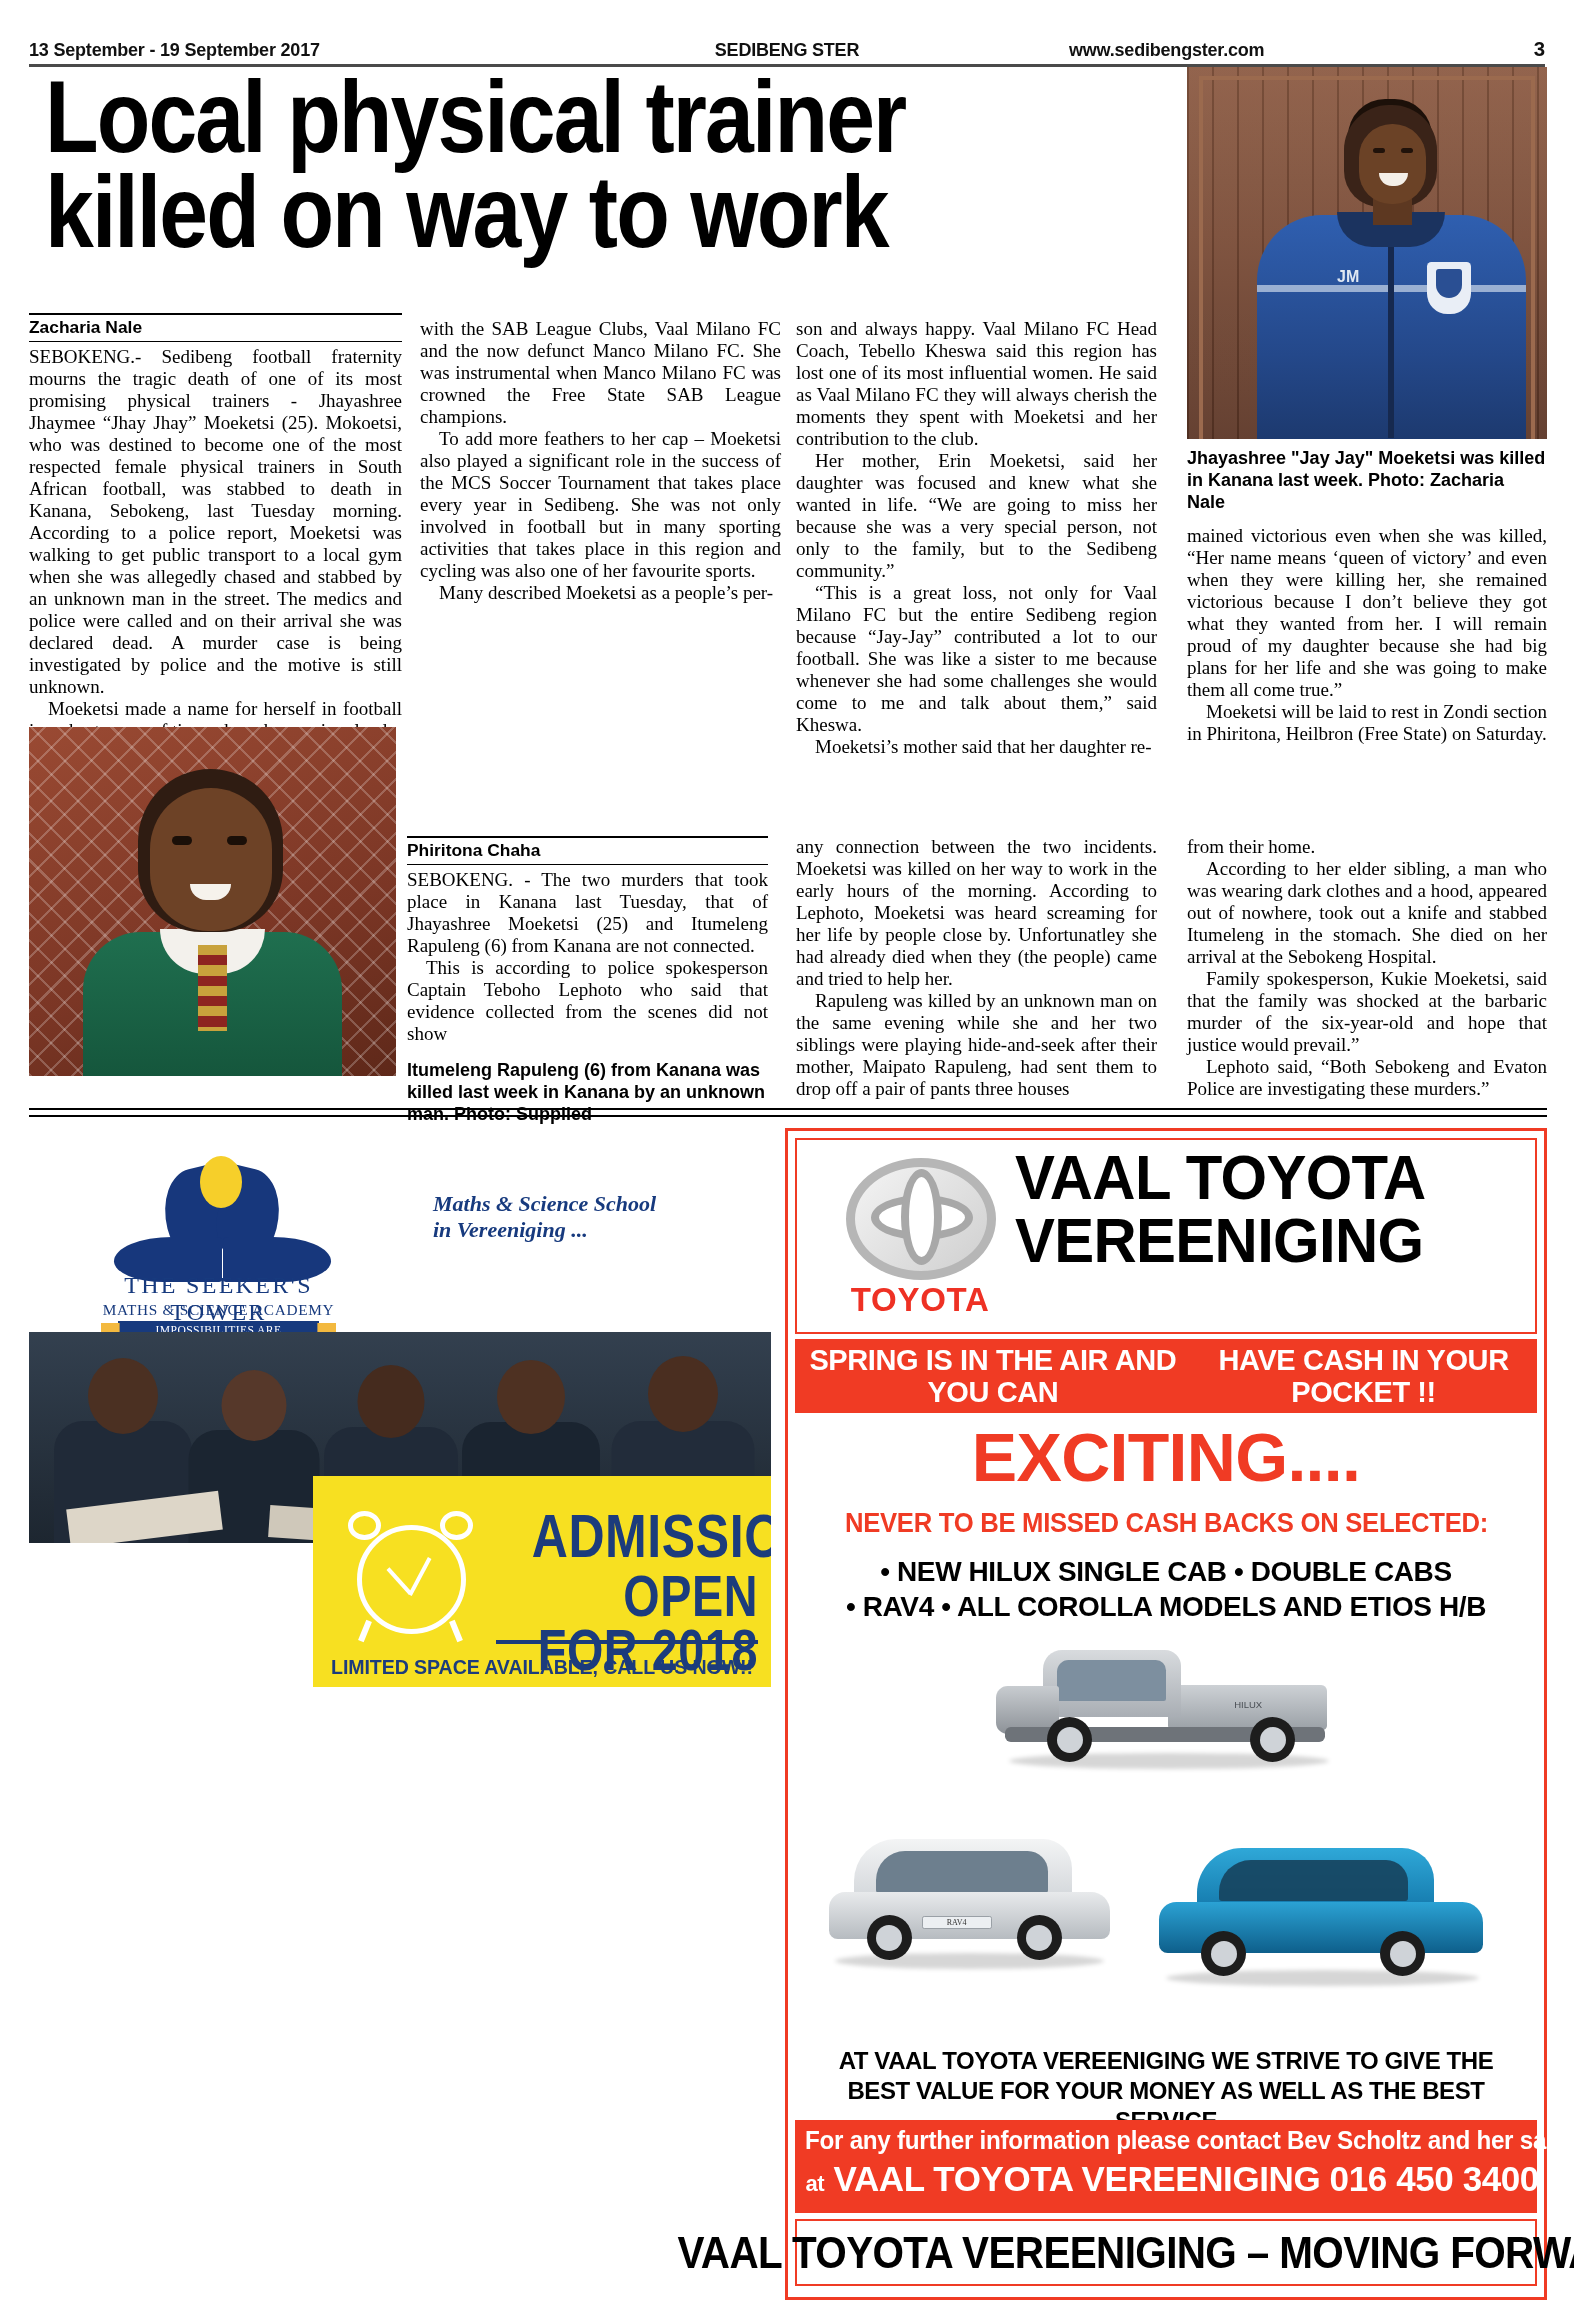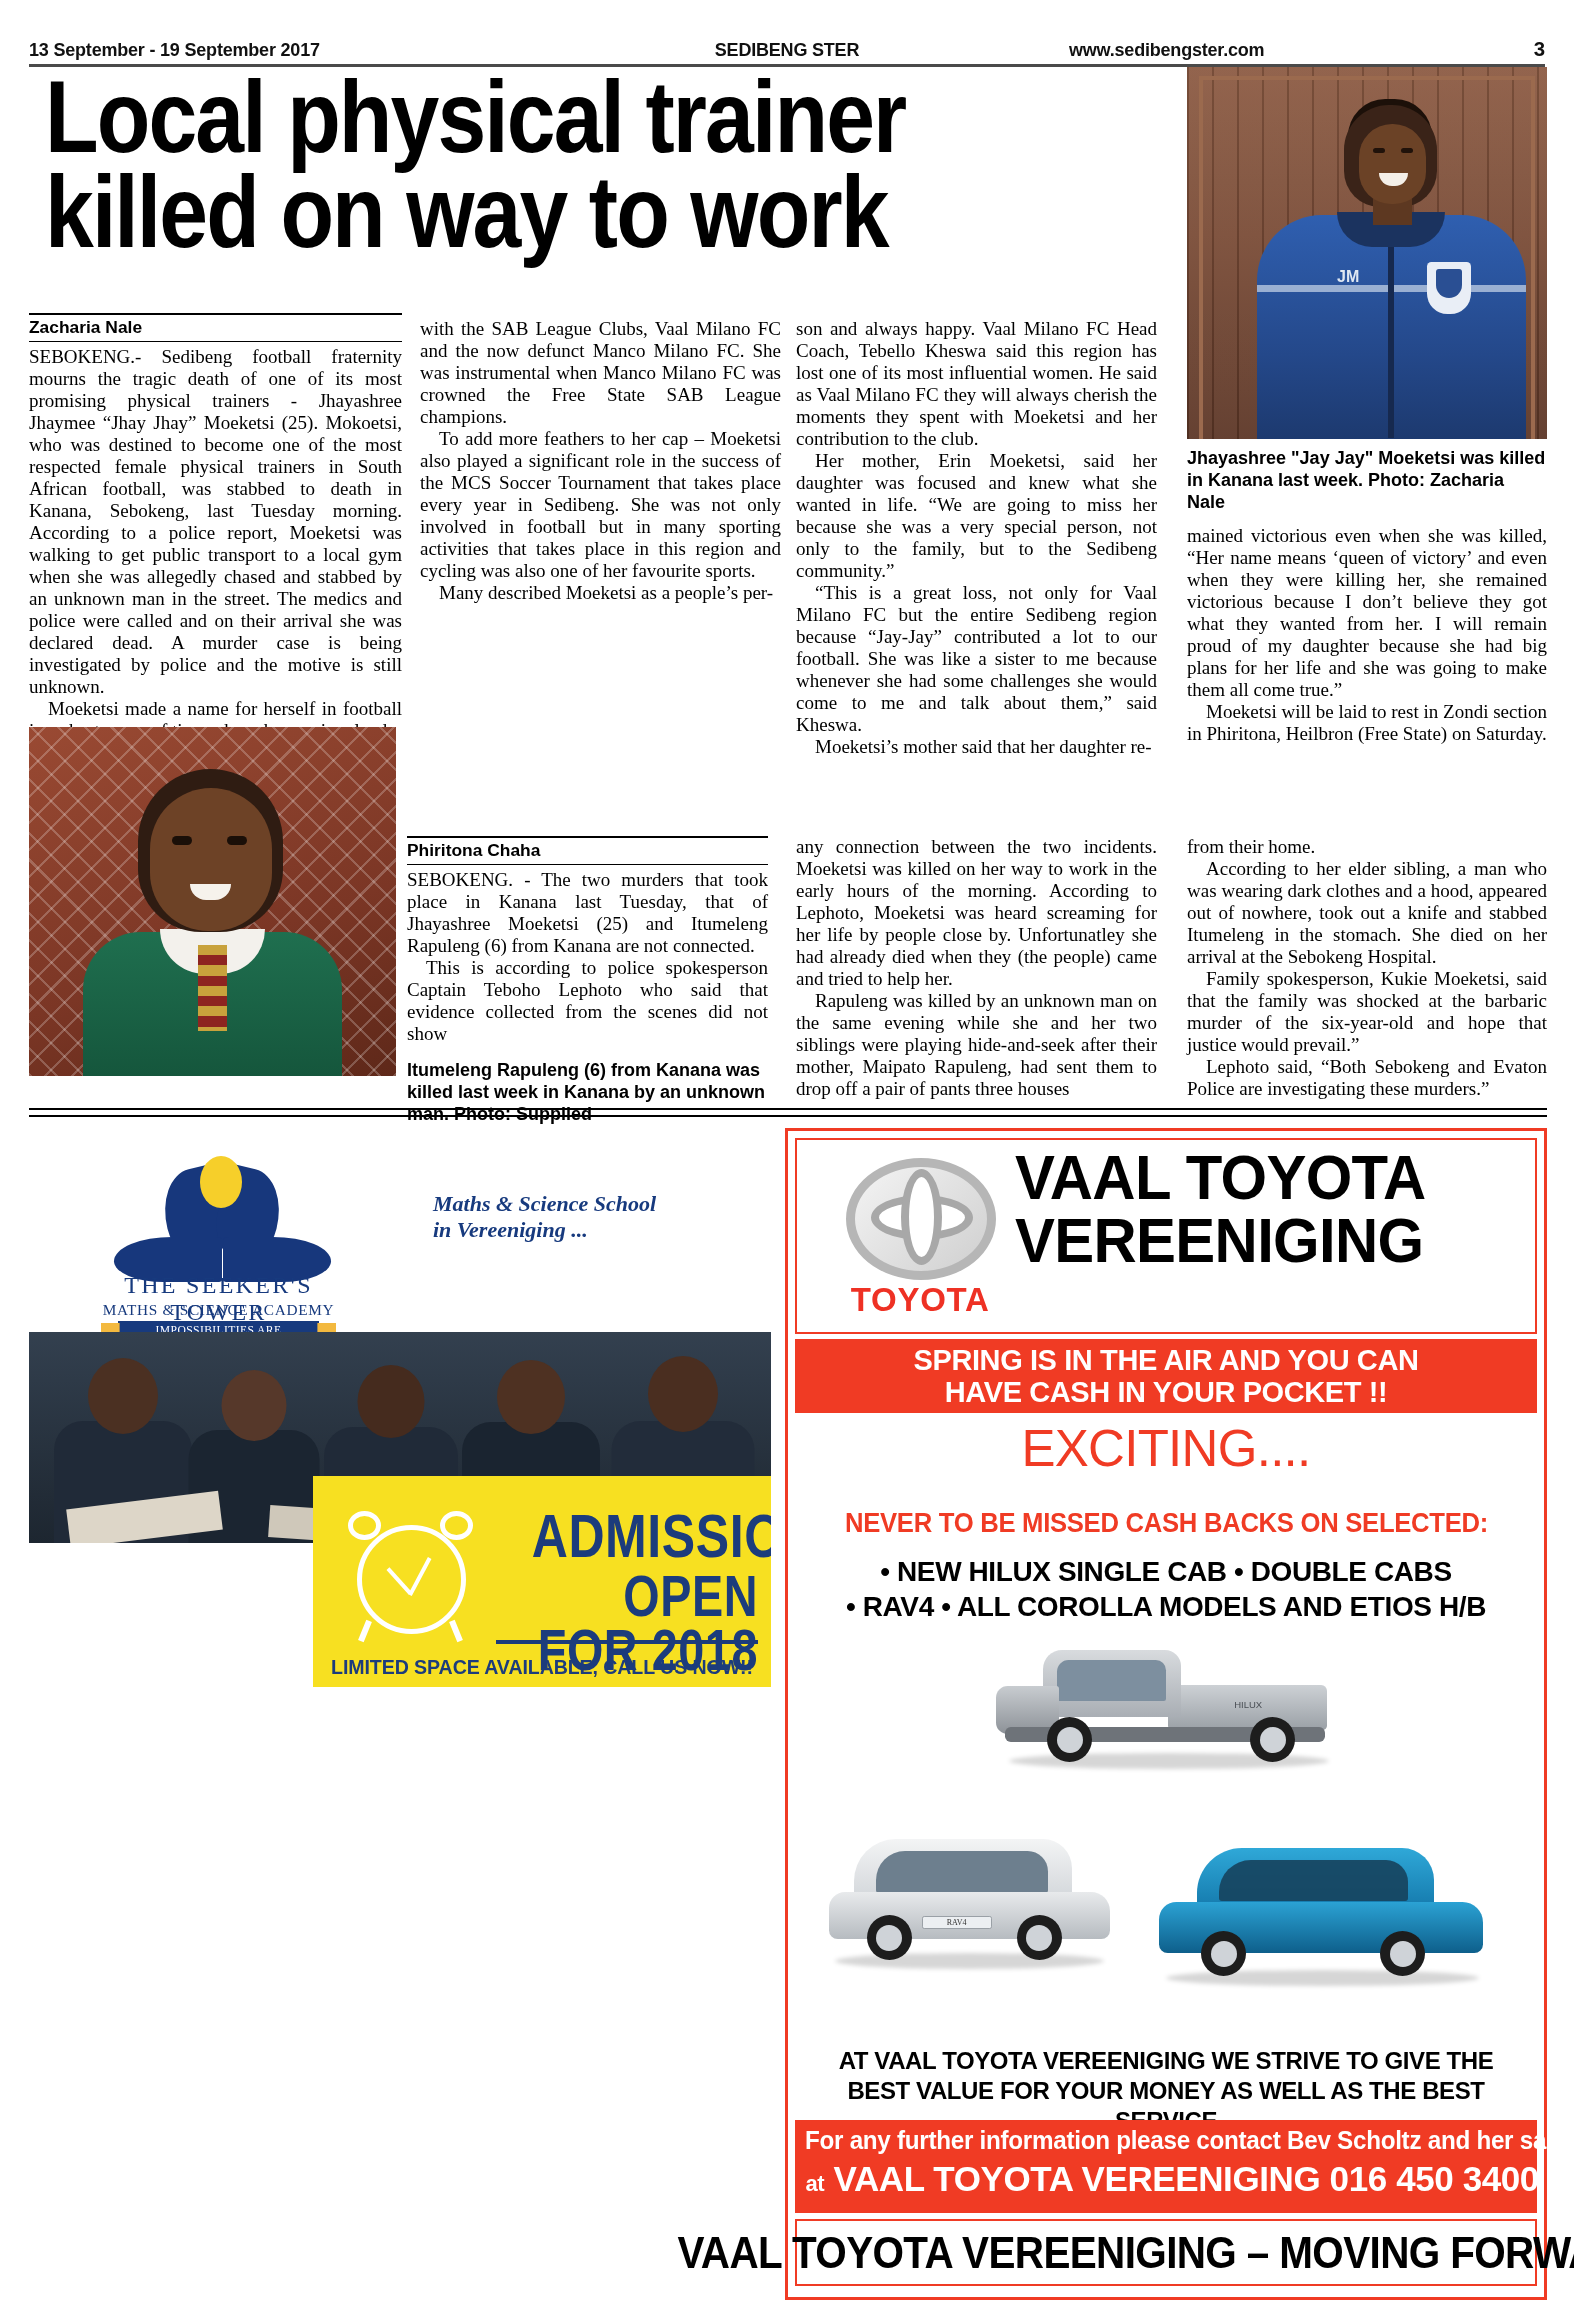--- a/index.html
+++ b/index.html
@@ -260,29 +260,29 @@
     font-family:"Liberation Sans", sans-serif; font-weight:bold; font-size:33px;
     color:#ee3124; letter-spacing:0.7px; }
   .ty-name { position:absolute; left:218px; top:5.8px; width:509px; }
   .ty-name div {
     font-family:"Liberation Sans Narrow","Liberation Sans", sans-serif;
     font-weight:bold; font-size:63px; line-height:1.0; color:#000;
     letter-spacing:-0.7px; transform:scaleX(0.95); transform-origin:left top;
     white-space:nowrap; }
 
   .ty-spring { position:absolute; left:7.3px; top:208px; right:7.3px; height:74px;
-    background:#f03b24; display:flex; flex-direction:column;
+    background:#f03b24; display:flex; 
     align-items:center; justify-content:center; }
   .ty-spring div { font-family:"Liberation Sans", sans-serif; font-weight:bold;
     font-size:29px; line-height:1.12; color:#ffffff; letter-spacing:-0.4px;
     text-align:center; }
 
   .ty-exciting { position:absolute; left:29px; top:294px; width:698px; text-align:center;
-    font-family:"Liberation Sans", sans-serif; font-weight:normal;
-    font-size:51px; line-height:0.96; color:#f03b24; letter-spacing:-0.7px; }
+    font-family:"Liberation Sans", sans-serif; font-weight:bold;
+    font-size:68px; line-height:0.96; color:#f03b24; letter-spacing:-0.7px; }
   .ty-never { position:absolute; left:14.5px; top:377px; width:727px; text-align:center;
     font-family:"Liberation Sans Narrow","Liberation Sans", sans-serif; font-weight:bold;
     font-size:27px; color:#f03b24; letter-spacing:-0.3px;
     transform:scaleX(0.95); transform-origin:center top; }
   .ty-models { position:absolute; left:14.5px; top:423px; width:727px; text-align:center;
     font-family:"Liberation Sans", sans-serif; font-weight:bold;
     font-size:28px; line-height:1.25; color:#000; letter-spacing:-0.4px; }
 
   .ty-cars { position:absolute; left:10.2px; top:500px; width:734px; height:407px; }
   .car { position:absolute; }

